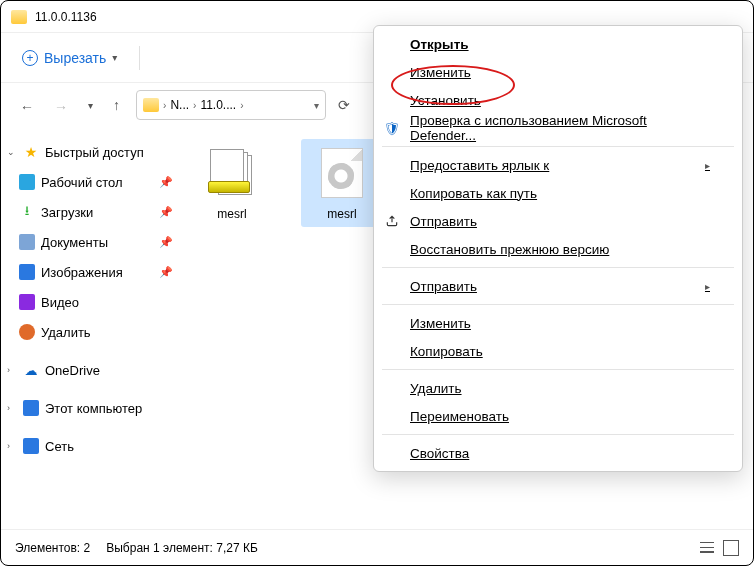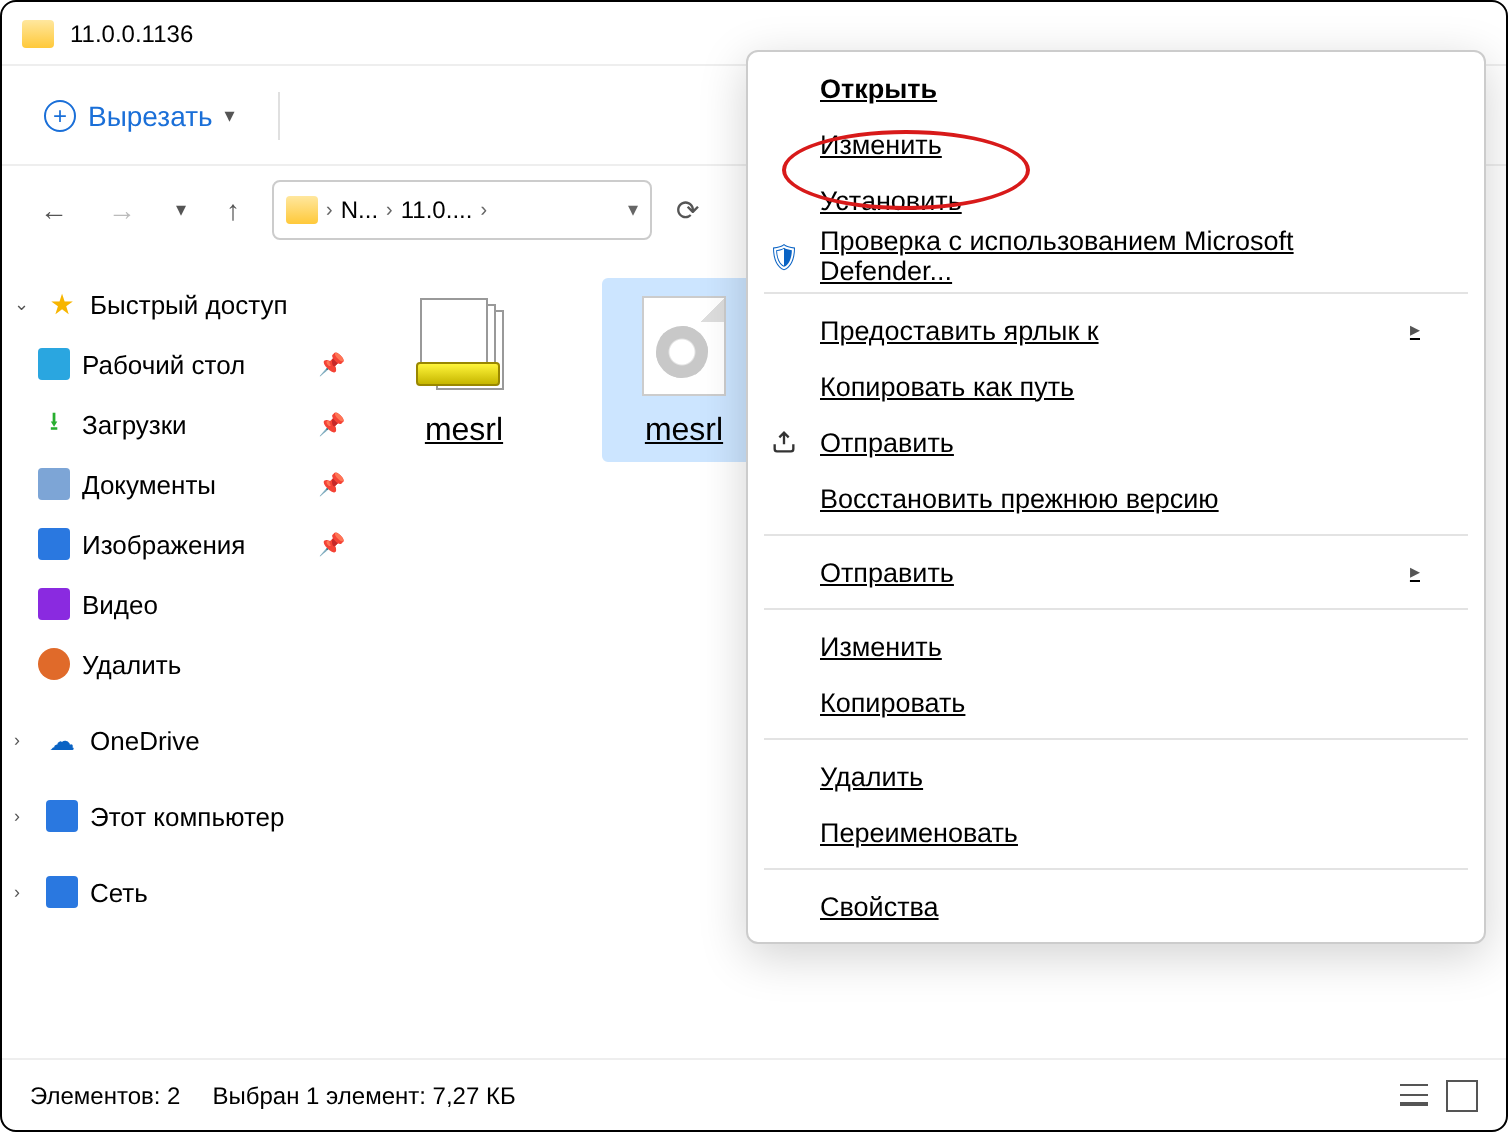--- a/index.html
+++ b/index.html
@@ -29,21 +29,21 @@
   .sb-item.top { padding-left: 6px; }
   .sb-chev { font-size: 9px; color: #555; width: 10px; }
   .sb-ico { width: 16px; height: 16px; display: flex; align-items: center; justify-content: center; font-size: 13px; }
   .pin { margin-left: auto; color: #888; font-size: 11px; }
   .star { color: #f7b500; font-size: 14px; }
   .sb-spacer { height: 8px; }
   .content { flex: 1; padding: 12px 10px; display: flex; align-items: flex-start; gap: 28px; }
   .file-item { display: flex; flex-direction: column; align-items: center; width: 82px; cursor: pointer; padding: 6px; }
   .file-item.selected { background: #cce5ff; border-radius: 3px; }
   .file-thumb { width: 56px; height: 56px; display: flex; align-items: center; justify-content: center; margin-bottom: 6px; }
-  .file-name { font-size: 16px; text-align: left; text-decoration: underline; }
+  .file-name { font-size: 12px; text-align: left; }
   .gear { width: 34px; height: 34px; border-radius: 50%; background: #c8c8c8; position: relative; }
   .gear::before { content:""; position:absolute; inset:0; background:
     radial-gradient(circle at center, #fff 6px, transparent 7px),
     conic-gradient(#c8c8c8 0 30deg, transparent 30deg 60deg, #c8c8c8 60deg 90deg, transparent 90deg 120deg,#c8c8c8 120deg 150deg, transparent 150deg 180deg,#c8c8c8 180deg 210deg, transparent 210deg 240deg,#c8c8c8 240deg 270deg, transparent 270deg 300deg,#c8c8c8 300deg 330deg, transparent 330deg 360deg);
     border-radius:50%; }
   .page-stack { position: relative; width: 48px; height: 48px; }
   .page-stack .pg { position:absolute; width:34px; height:40px; background:#fff; border:1px solid #999; }
   .page-stack .pg.p1 { top:6px; left:10px; }
   .page-stack .pg.p2 { top:3px; left:6px; }
   .page-stack .pg.p3 { top:0; left:2px; }

